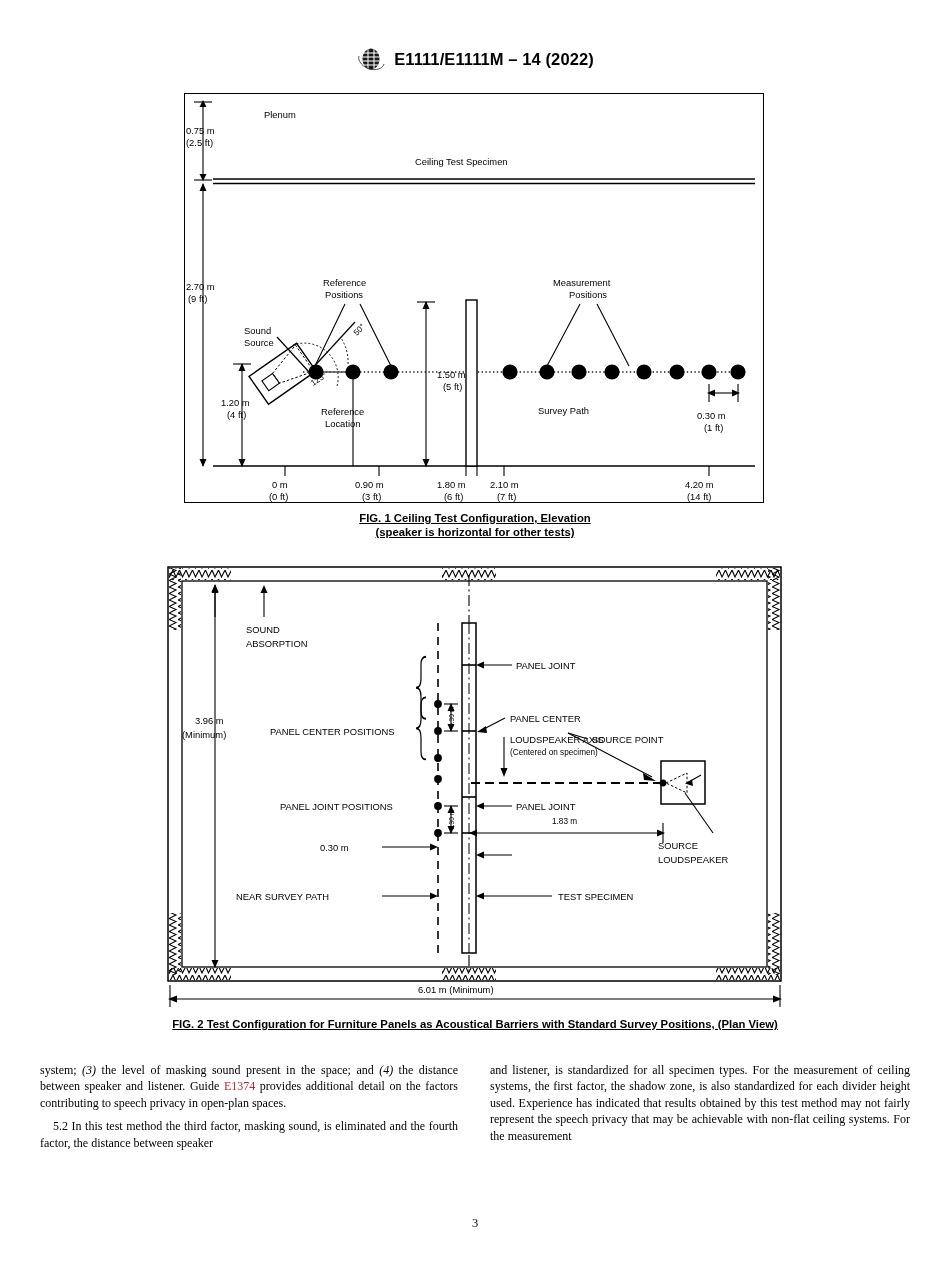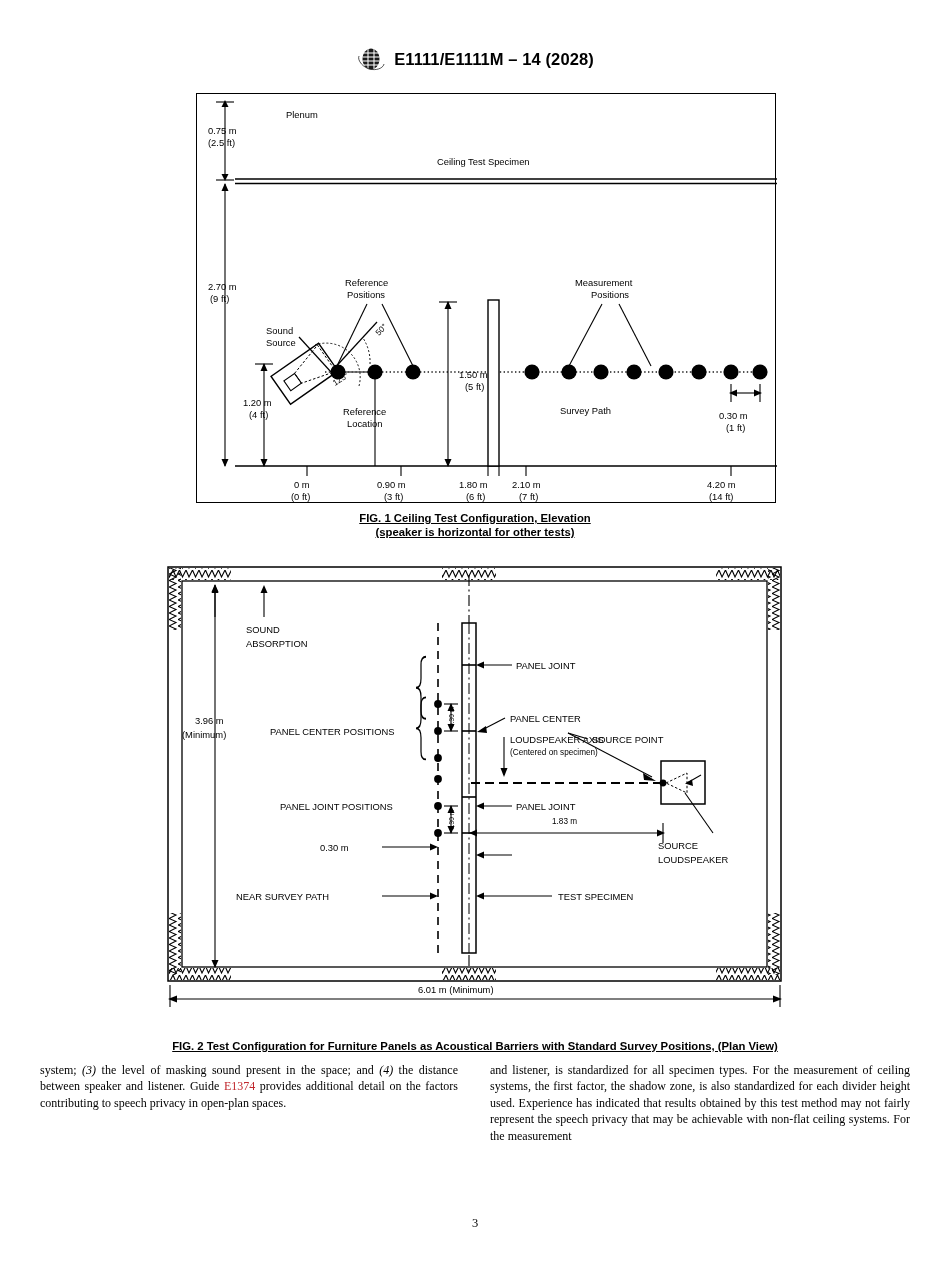--- a/index.html
+++ b/index.html
@@ -8,30 +8,30 @@
   .page{position:relative;width:950px;height:1272px;overflow:hidden;}
 
   
   .header{position:absolute;top:46px;left:0;width:950px;text-align:center;}
   .hdr-inner{display:inline-flex;align-items:center;gap:8px;}
   .astm-logo{width:30px;height:26px;display:block;}
   .hdr-title{font-family:"Liberation Sans",sans-serif;font-weight:bold;
              font-size:16.5px;letter-spacing:.1px;}
 
   
-  .fig1-box{position:absolute;left:196px;top:93px;width:580px;height:410px;
-            border:1.3px solid #000;box-sizing:border-box;background:#fff;padding-left:10px;}
+  .fig1-box{position:absolute;left:184px;top:93px;width:580px;height:410px;
+            border:1.3px solid #000;box-sizing:border-box;background:#fff;}
   .fig2-box{position:absolute;left:160px;top:561px;width:630px;height:449px;
             background:#fff;}
 
   .figcap{position:absolute;width:950px;text-align:center;
           font-family:"Liberation Sans",sans-serif;font-weight:bold;font-size:11.3px;
           line-height:13.5px;left:0;text-decoration:underline;}
   #fig1-caption{top:512px;}
-  #fig2-caption{top:1040px;}
+  #fig2-caption{top:1018px;}
 
   svg{display:block;}
   .lbl{font-family:"Liberation Sans",sans-serif;font-size:9.4px;fill:#000;}
   .lbl-s{font-family:"Liberation Sans",sans-serif;font-size:8.2px;fill:#000;}
   .lbl-t{font-family:"Liberation Sans",sans-serif;font-size:6.6px;fill:#000;}
 
   
   .col{position:absolute;font-size:12px;line-height:16.4px;
        text-align:justify;text-justify:inter-word;}
   #col-left{left:40px;top:1062px;width:418px;}
@@ -59,21 +59,21 @@
             <path d="M13.5 22 H46.5"></path>
           <path d="M13.5 30 H46.5"></path>
             <path d="M16 38 H44"></path>
           <path d="M24 6 V46"></path>
             <path d="M36 6 V46"></path>
         </g>
         <g stroke="#1a1a1a" stroke-width="1.5" fill="none">
           <path d="M6 20 C2 28 14 45 32 47 C46 48.5 55 42 56 36"></path>
         </g>
       </svg>
-      <span class="hdr-title">E1111/E1111M – 14 (2028)</span>
+      <span class="hdr-title">E1111/E1111M – 14 (2022)</span>
     </span>
   </div>
 
   <div class="fig1-box">
     <svg width="578" height="408" viewBox="0 0 578 408">
 
       <text class="lbl" x="79" y="24">Plenum</text>
 
       <text class="lbl" x="230" y="71">Ceiling Test Specimen</text>
       <g stroke="#000">
@@ -412,20 +412,21 @@
         <line x1="620" y1="424" x2="620" y2="446"></line>
       </g>
       <text class="lbl" x="258" y="432">6.01 m (Minimum)</text>
     </svg>
   </div>
 
   <div class="figcap" id="fig2-caption">FIG. 2  Test Configuration for Furniture Panels as Acoustical Barriers with Standard Survey Positions, (Plan View)</div>
 
   <div class="col" id="col-left">
     <p><span>system; </span><span class="ital">(3)</span><span> the level of masking sound present in the space; and </span><span class="ital">(4)</span><span> the distance between speaker and listener. Guide </span><span class="xref">E1374</span><span> provides additional detail on the factors contributing to speech privacy in open-plan spaces.</span></p>
+    <p class="indent">5.2  In this test method the third factor, masking sound, is eliminated and the fourth factor, the distance between speaker</p>
   </div>
 
   <div class="col" id="col-right">
     <p>and listener, is standardized for all specimen types. For the measurement of ceiling systems, the first factor, the shadow zone, is also standardized for each divider height used. Experience has indicated that results obtained by this test method may not fairly represent the speech privacy that may be achievable with non-flat ceiling systems. For the measurement</p>
   </div>
 
   <div class="pageno">3</div>
 
 </div>
 

